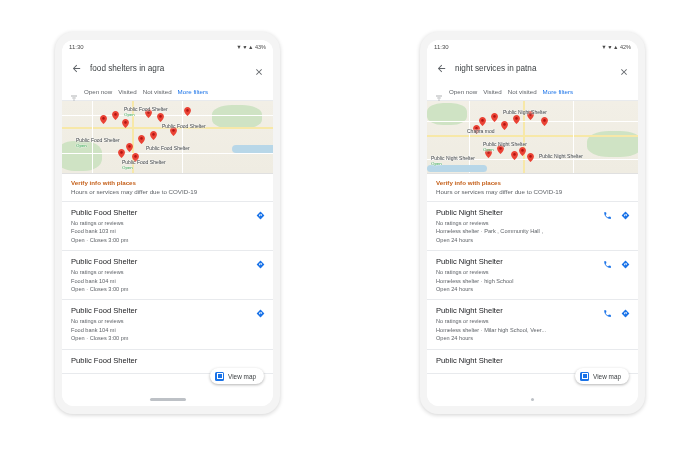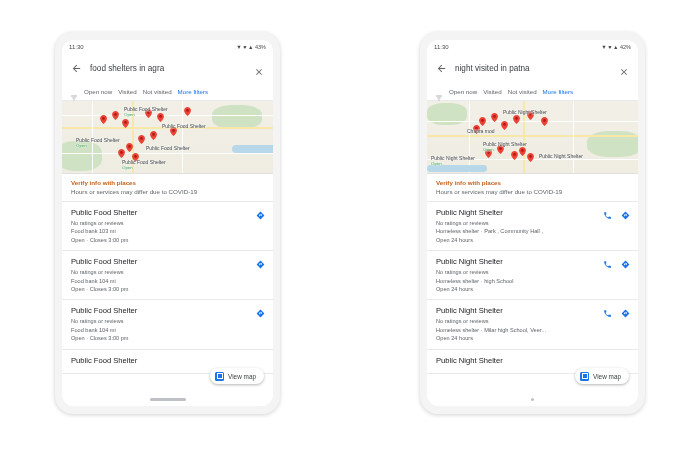--- a/index.html
+++ b/index.html
@@ -484,21 +484,21 @@
         <span>11:30</span>
         <span class="status-right">▼ ♥ ▲ 42%</span>
       </div>
 
       <div class="searchbar">
         <span class="back-arrow">
           <svg width="11" height="11" viewBox="0 0 24 24">
               <path fill="#5f6368" d="M20 11H7.8l5.6-5.6L12 4l-8 8 8 8 1.4-1.4L7.8 13H20z"></path>
             </svg>
         </span>
-        <span class="query">night visited in patna</span>
+        <span class="query">night services in patna</span>
         <span class="close-x">
           <svg width="10" height="10" viewBox="0 0 24 24">
               <path fill="#5f6368" d="M19 6.4L17.6 5 12 10.6 6.4 5 5 6.4 10.6 12 5 17.6 6.4 19 12 13.4 17.6 19 19 17.6 13.4 12z"></path>
             </svg>
         </span>
       </div>
 
       <div class="chips">
         <span class="filter-icon">
           <svg width="8" height="8" viewBox="0 0 24 24">

